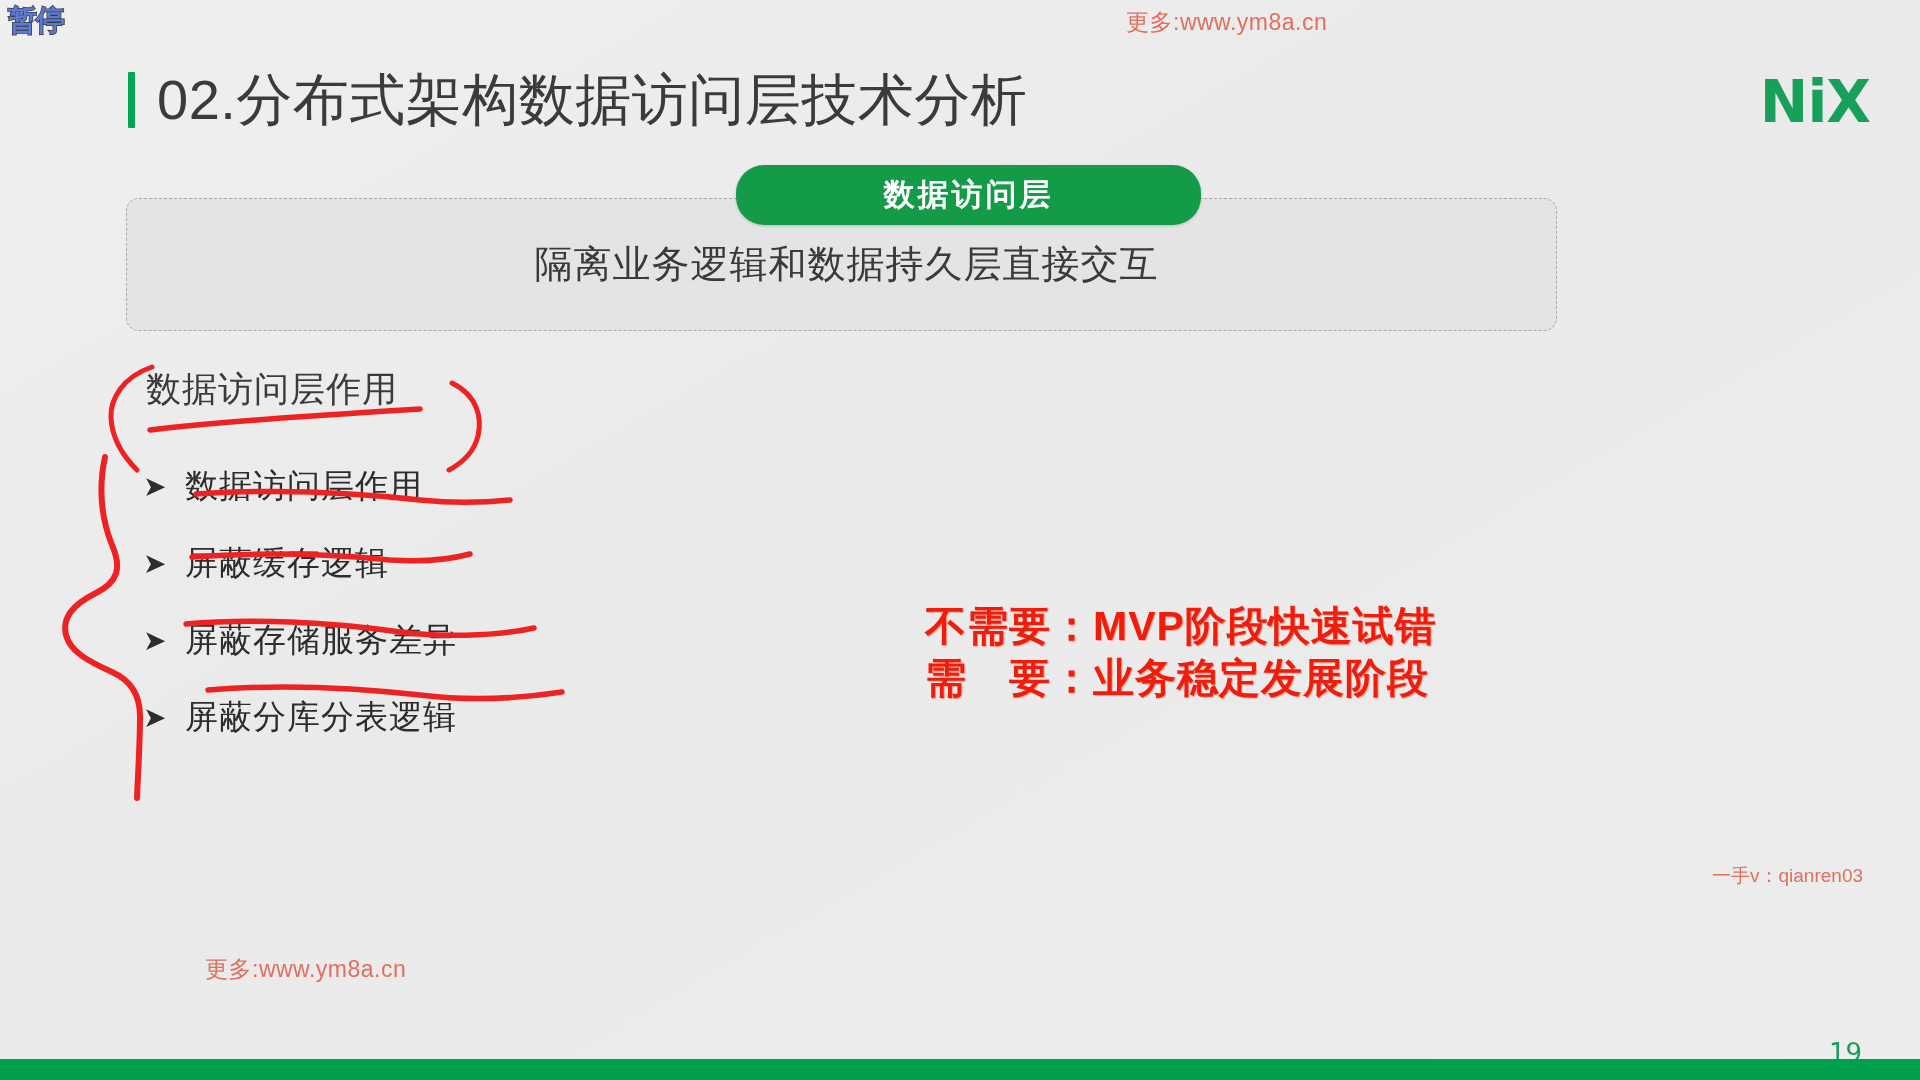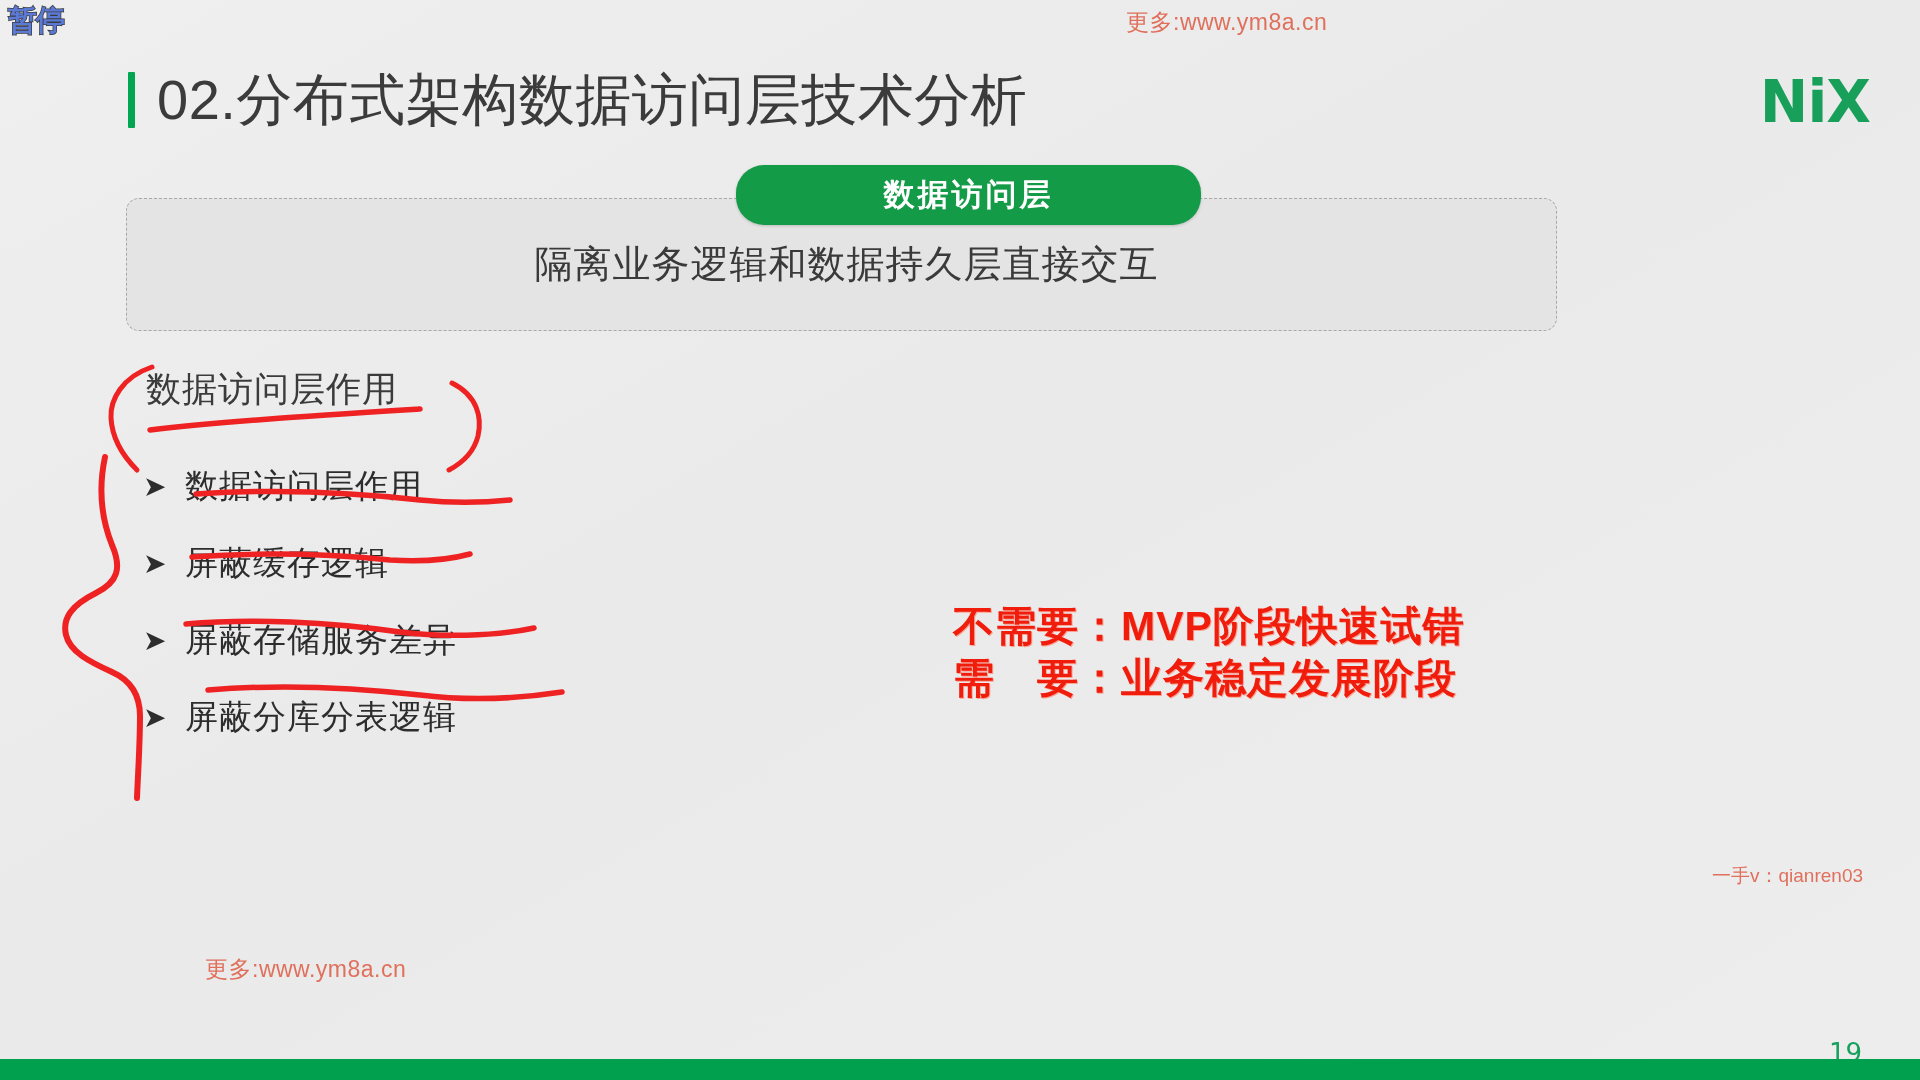--- a/index.html
+++ b/index.html
@@ -101,21 +101,21 @@
     font-family:"DejaVu Sans",sans-serif;
     line-height:1; text-align:left;
   }
   .bullet-label { font-size:33px; color:#2d2d2d; letter-spacing:1px; }
 
   
   .ink { position:absolute; left:0; top:0; width:1920px; height:1080px; pointer-events:none; }
 
   
   .callout {
-    position:absolute; left:925px; top:600px; white-space:nowrap;margin-left:28px;
+    position:absolute; left:925px; top:600px; white-space:nowrap;
   }
   .callout-line {
     color:#f01c0c; font-size:41px; font-weight:bold; letter-spacing:1px;
     line-height:52px;
     text-shadow:1px 1px 0 rgba(255,140,120,.75);
   }
 
   
   .page-num {
     position:absolute; right:58px; top:1038px;

